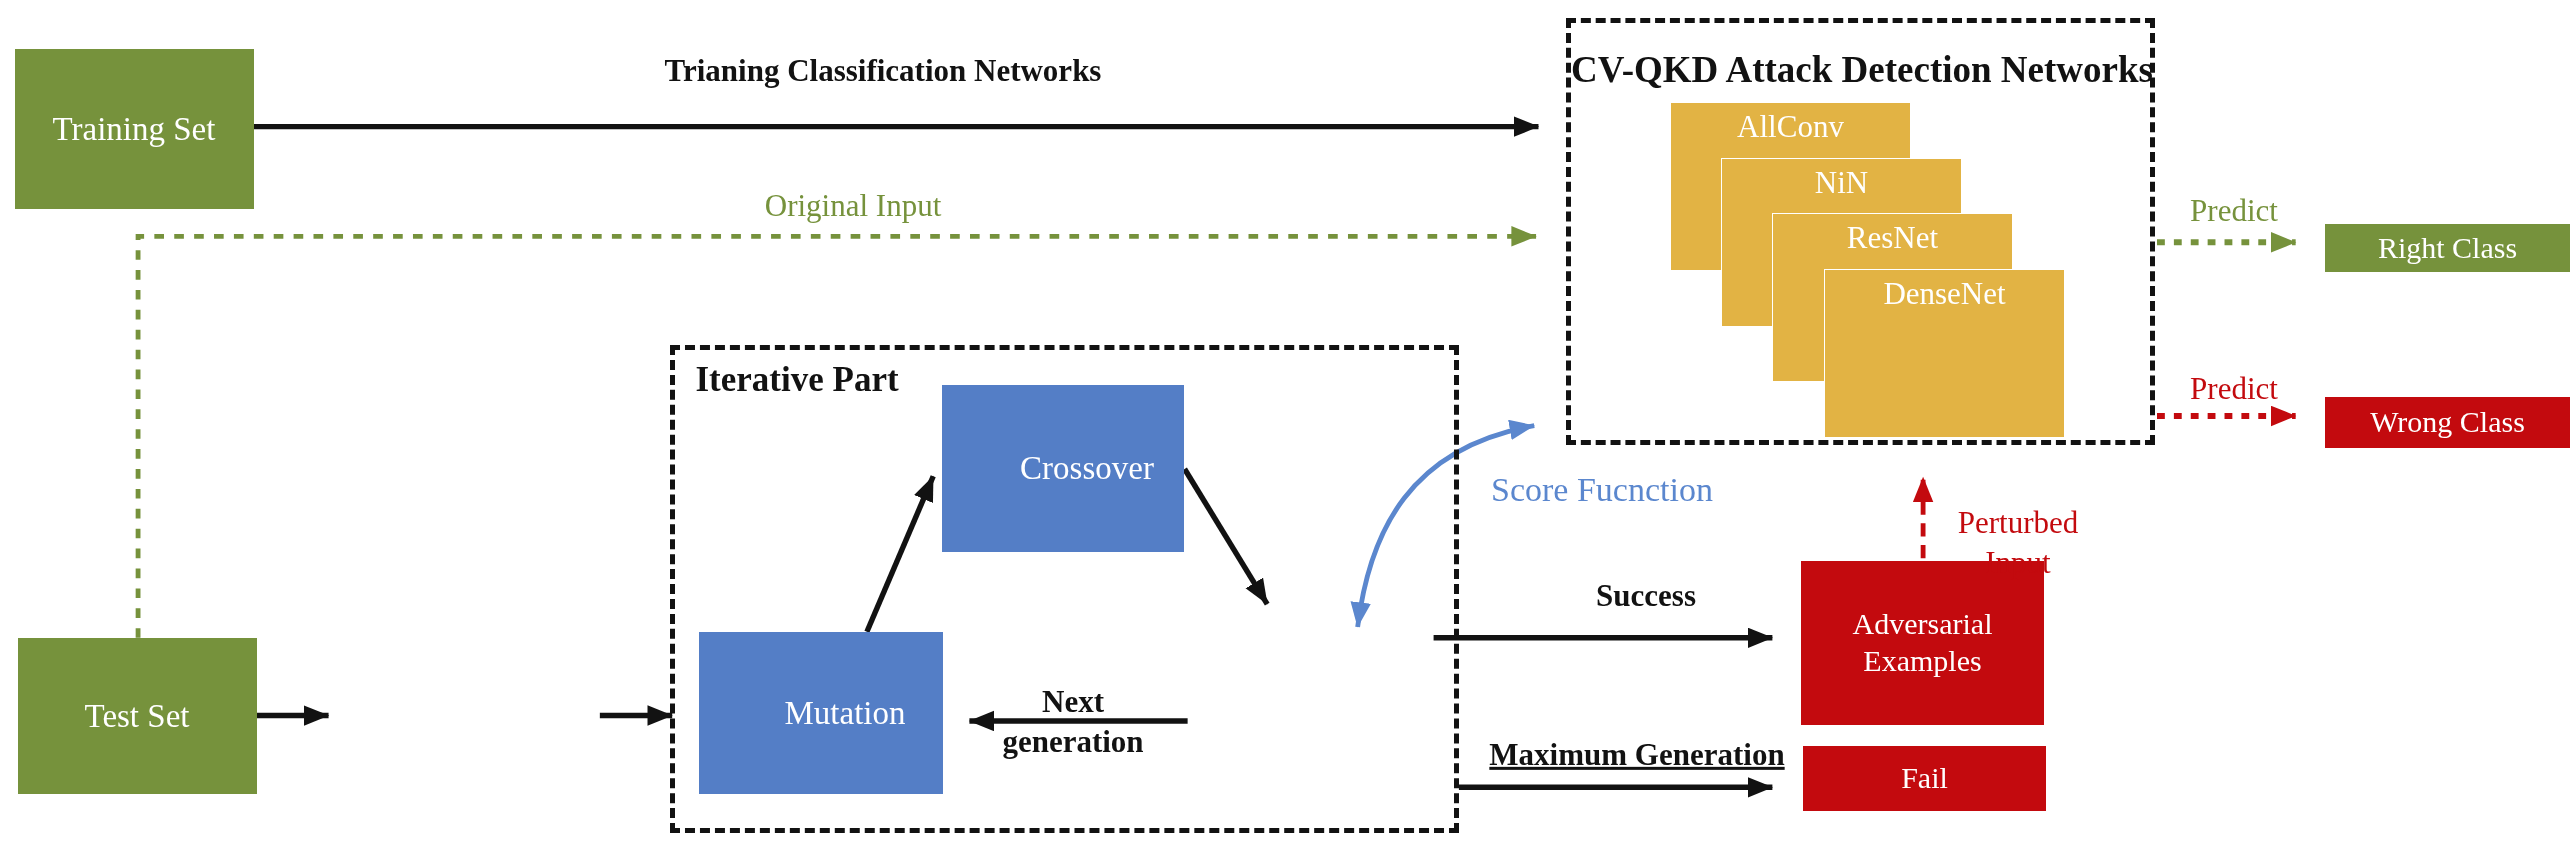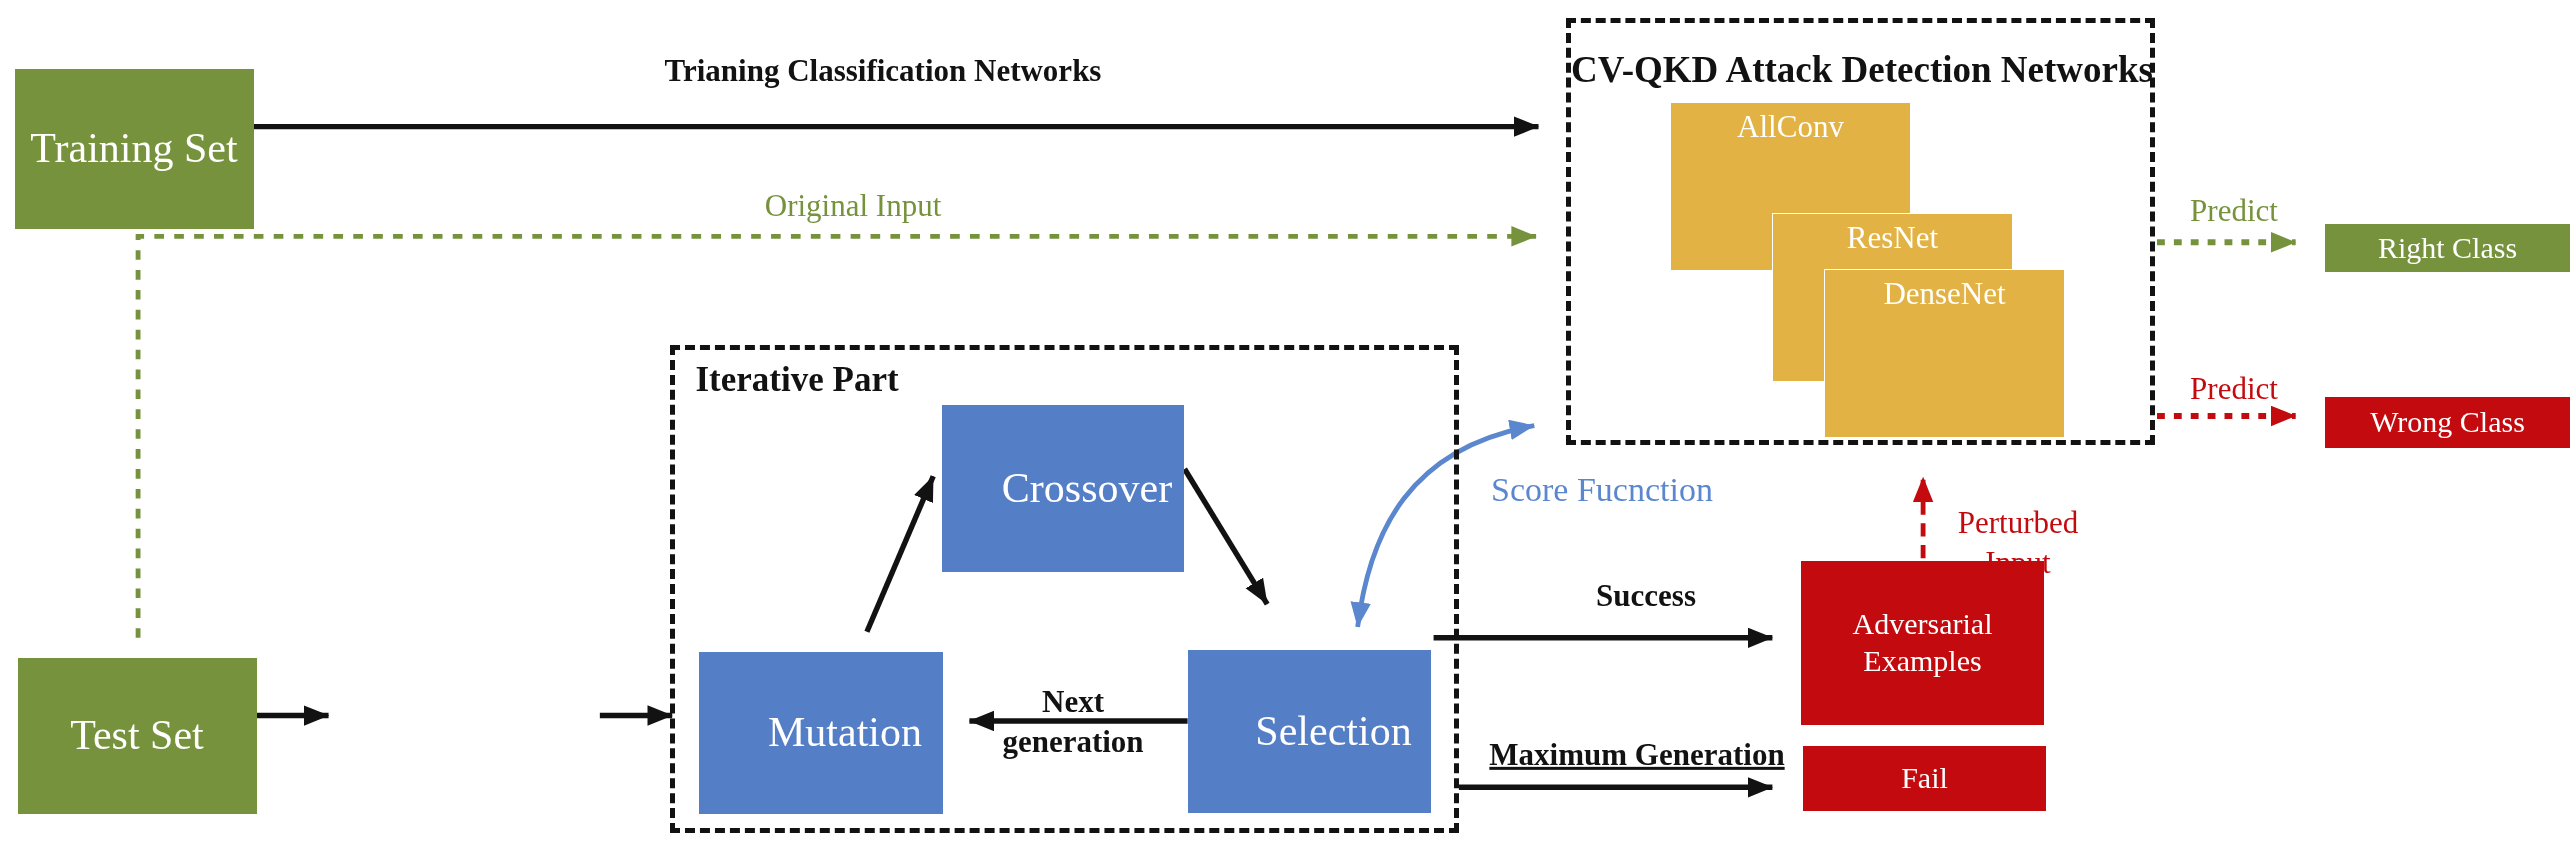--- a/index.html
+++ b/index.html
@@ -14,21 +14,21 @@
   svg.wires{position:absolute; left:0; top:0; width:2576px; height:847px;}
 
   .node{
     position:absolute; display:flex; align-items:center; justify-content:center;
     color:var(--white); text-align:center; white-space:pre-line; line-height:1.22;
     box-sizing:border-box;
   }
   .green-node{background:var(--green);}
   .blue-node{background:var(--blue);padding-left:48px;}
   .red-node{background:var(--red);}
-  .big{font-size:42px;margin-top:20px;}
+  .big{font-size:33px;}
   .small{font-size:30px;}
 
   .dashed-box{
     position:absolute; border:5.4px dashed var(--ink); box-sizing:border-box; background:transparent;
   }
   .box-title{
     position:absolute; color:var(--ink); font-weight:600; white-space:nowrap;
   }
   .cvqkd-title{left:0; right:0; top:25px; text-align:center; font-size:37px;}
   .iter-title{left:20.5px; top:9.6px; font-size:35px;}
@@ -91,37 +91,39 @@
     <div class="box-title cvqkd-title">CV-QKD Attack Detection Networks</div>
   </div>
 
   <div class="dashed-box" style="left:670px; top:345px; width:789px; height:488px;">
     <div class="box-title iter-title">Iterative Part</div>
   </div>
 
   <div class="card" style="left:1670px; top:102px; z-index:1;">
     <span>AllConv</span>
   </div>
+  <div class="card" style="left:1721px; top:158px; z-index:2;">
+    <span>NiN</span>
+  </div>
   <div class="card" style="left:1824px; top:269px; z-index:4;">
     <span>DenseNet</span>
   </div>
   <div class="card" style="left:1772px; top:213px; z-index:3;">
     <span>ResNet</span>
   </div>
 
   <div class="node green-node big" style="left:14.5px; top:49px; width:239px; height:160px;">Training Set</div>
 
   <div class="node green-node big" style="left:17.5px; top:638px; width:239px; height:156px;">Test Set</div>
 
 
   <div class="node blue-node big" style="left:699px; top:632px; width:244px; height:162px;">Mutation</div>
 
   <div class="node blue-node big" style="left:942px; top:385px; width:242px; height:167px;">Crossover</div>
 
-  <div class="node blue-node big" style="left:1188px; top:630px; width:243px; height:163px;">Selection</div>
 
   <div class="node red-node small" style="left:1801px; top:561px; width:243px; height:164px;">Adversarial
 Examples</div>
 
   <div class="node red-node small" style="left:1803px; top:746px; width:243px; height:65px;">Fail</div>
 
   <div class="node green-node small" style="left:2325px; top:224px; width:245px; height:48px;">Right Class</div>
 
   <div class="node red-node small" style="left:2325px; top:397px; width:245px; height:51px;">Wrong Class</div>
 

